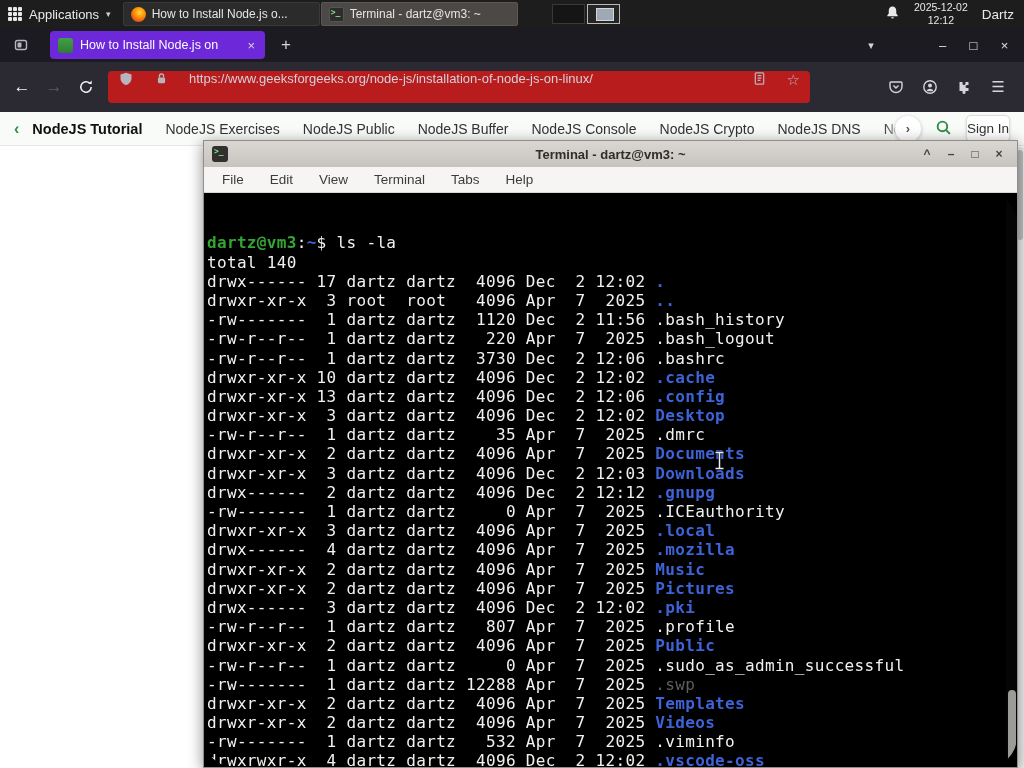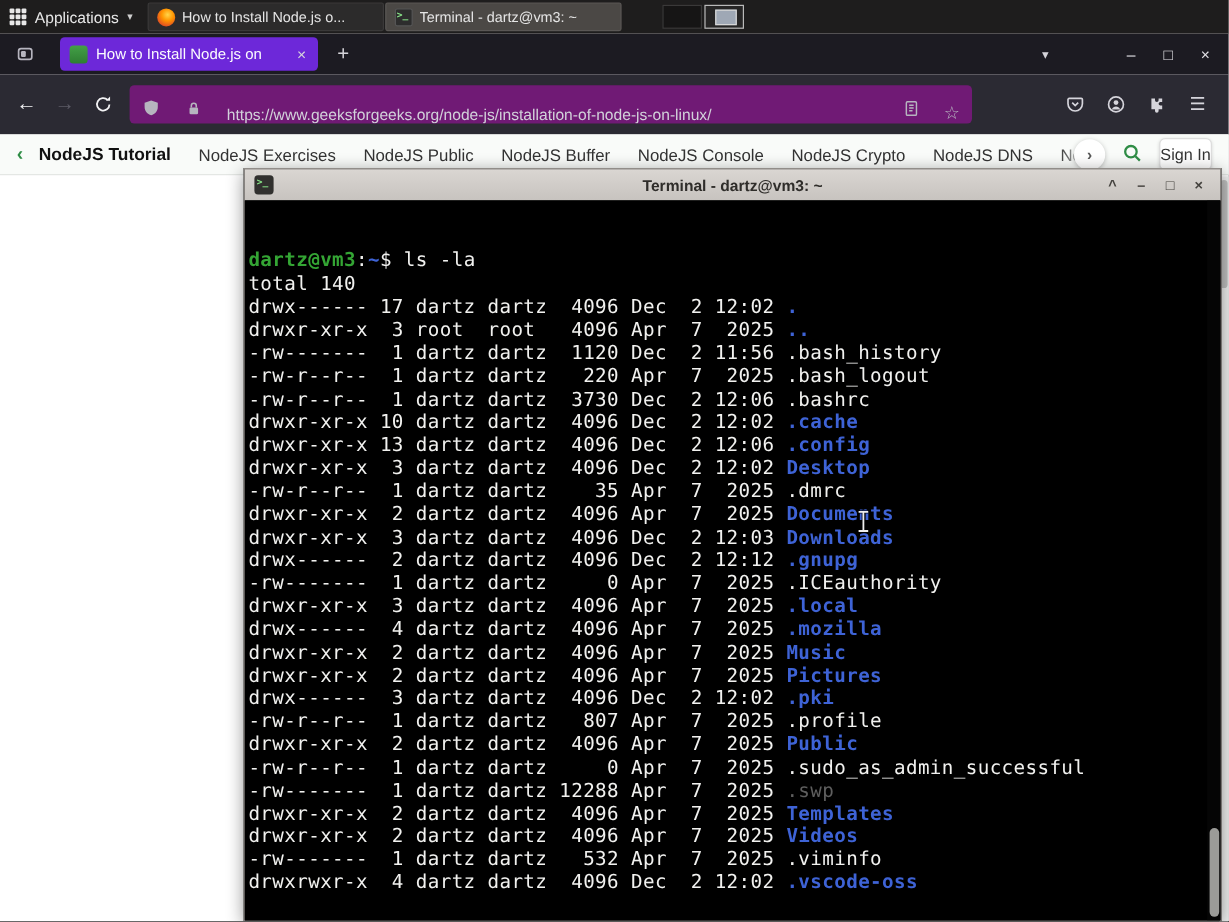--- a/index.html
+++ b/index.html
@@ -52,21 +52,21 @@
   .tab-right { margin-left:auto; display:flex; align-items:center; }
   .tab-chevron { width:28px; height:28px; display:flex; align-items:center; justify-content:center;
                  color:#d5d4da; font-size:11px; }
   .win-btns { display:flex; margin-left:42px; }
   .win-btn { width:31px; height:30px; display:flex; align-items:center; justify-content:center;
              color:#e2e1e6; font-size:13px; }
   .navbar { height:50px; background:#2b2a33; display:flex; align-items:center; padding:0 6px; }
   .nav-btn { width:32px; height:32px; display:flex; align-items:center; justify-content:center;
              font-size:17px; color:#f3f3f5; border-radius:4px; flex:none; }
   .nav-btn.disabled { color:#5c5b66; }
-  .urlbar { flex:1; height:32px; background:#701a75; border-radius:4px; display:flex; align-items:flex-end;
+  .urlbar { flex:1; height:32px; background:#b91c1c; border-radius:4px; display:flex; align-items:flex-start;
             padding:0 10px; gap:20px; margin:0 70px 0 6px; }
   .url-text { flex:1; font-size:13px; white-space:nowrap; overflow:hidden; color:#d2d1da; }
   .nav-right { display:flex; align-items:center; gap:2px; padding-right:4px; }
   .icon-btn { width:32px; height:32px; display:flex; align-items:center; justify-content:center;
               color:#d5d4db; font-size:15px; border-radius:4px; flex:none; }
 
   
   .gfg { height:34px; background:#f9fbf9; border-bottom:1px solid #e4e7e4; display:flex; align-items:center;
          padding:0 14px; gap:23px; overflow:hidden; position:relative; font-size:14px; color:#333; }
   .chev-left { color:#2f8d46; font-weight:bold; font-size:16px; flex:none; }
@@ -93,21 +93,21 @@
   .t-icon::after { content:">_"; position:absolute; left:2px; top:1px;
                    font:bold 8px "DejaVu Sans Mono",monospace; color:#8ae88a; }
   .t-title { position:absolute; left:0; right:0; text-align:center; font-weight:bold; font-size:13px; color:#2f2d2a; }
   .t-btns { margin-left:auto; display:flex; margin-right:6px; position:relative; z-index:1; }
   .t-btn { width:24px; height:20px; display:flex; align-items:center; justify-content:center;
            color:#44423e; font-size:12px; font-weight:bold; }
   .t-menubar { height:26px; background:#f6f5f4; border-bottom:1px solid #d8d6d4; display:flex;
                align-items:center; gap:26px; padding:0 18px; flex:none; font-size:13.5px; color:#3c3c3c; }
   .t-body { flex:1; background:#000; position:relative; overflow:hidden; padding:2px 0 0 3px;
             font-family:"DejaVu Sans Mono",monospace; font-size:16px; line-height:19.2px;
-            letter-spacing:0.33px; color:#f1f1ef; white-space:pre; }
+            letter-spacing:0.33px; color:#f1f1ef; white-space:pre;border-radius:30px; }
   .line { height:19.2px; }
   .c-user { color:#34a534; font-weight:bold; }
   .c-path { color:#3e63d6; font-weight:bold; }
   .c-dir  { color:#3e63d6; font-weight:bold; }
   .c-dim  { color:#5e5e5e; }
   .t-scroll { position:absolute; top:0; right:0; bottom:0; width:11px; background:#050505; }
   .t-thumb { position:absolute; right:1px; bottom:3px; width:8px; height:74px; background:#9b9b98; border-radius:4px; }
   .ibeam { position:absolute; left:430px; top:239px; }
 </style>
 </head>
@@ -137,20 +137,33 @@
         <span class="t-label">How to Install Node.js o...</span>
       </div>
       <div class="task active">
         <span class="term-icon-sm"></span>
         <span class="t-label">Terminal - dartz@vm3: ~</span>
       </div>
     </div>
     <div class="pager">
       <div class="ws"></div>
       <div class="ws current"></div>
+    </div>
+    <div class="panel-right">
+      <span>
+        <svg width="15" height="15" viewBox="0 0 16 16">
+            <path d="M8 1.5c-2.5 0-4 2-4 4.5v3L2.5 11v1h11v-1L12 9V6c0-2.5-1.5-4.5-4-4.5z" fill="#e9e9e9"></path>
+            <path d="M6.5 13a1.5 1.5 0 0 0 3 0z" fill="#e9e9e9"></path>
+          </svg>
+      </span>
+      <div class="clock">
+        <div>2025-12-02</div>
+        <div>12:12</div>
+      </div>
+      <span class="user">Dartz</span>
     </div>
   </div>
 
   <div class="browser">
     <div class="tabbar">
       <span class="ffview">
         <svg width="16" height="16" viewBox="0 0 16 16">
             <rect x="2.5" y="3.5" width="11" height="9" rx="2" stroke="#b6b5bf" fill="none" stroke-width="1.4"></rect>
             <rect x="4.5" y="5.5" width="4" height="5" rx="1" fill="#b6b5bf"></rect>
           </svg>
@@ -255,20 +268,28 @@
     <div class="t-titlebar">
       <span class="t-icon"></span>
       <span class="t-title">Terminal - dartz@vm3: ~</span>
       <div class="t-btns">
         <span class="t-btn">^</span>
         <span class="t-btn">–</span>
         <span class="t-btn">□</span>
         <span class="t-btn">×</span>
       </div>
     </div>
+    <div class="t-menubar">
+      <span>File</span>
+      <span>Edit</span>
+      <span>View</span>
+      <span>Terminal</span>
+      <span>Tabs</span>
+      <span>Help</span>
+    </div>
     <div class="t-body">
       <div><div class="line"><span class="c-user">dartz@vm3</span><span>:</span><span class="c-path">~</span><span>$ </span><span>ls -la</span></div><div class="line"><span>total 140</span></div><div class="line"><span>drwx------ 17 dartz dartz  4096 Dec  2 12:02 </span><span class="c-dir">.</span></div><div class="line"><span>drwxr-xr-x  3 root  root   4096 Apr  7  2025 </span><span class="c-dir">..</span></div><div class="line"><span>-rw-------  1 dartz dartz  1120 Dec  2 11:56 </span><span class="c-file">.bash_history</span></div><div class="line"><span>-rw-r--r--  1 dartz dartz   220 Apr  7  2025 </span><span class="c-file">.bash_logout</span></div><div class="line"><span>-rw-r--r--  1 dartz dartz  3730 Dec  2 12:06 </span><span class="c-file">.bashrc</span></div><div class="line"><span>drwxr-xr-x 10 dartz dartz  4096 Dec  2 12:02 </span><span class="c-dir">.cache</span></div><div class="line"><span>drwxr-xr-x 13 dartz dartz  4096 Dec  2 12:06 </span><span class="c-dir">.config</span></div><div class="line"><span>drwxr-xr-x  3 dartz dartz  4096 Dec  2 12:02 </span><span class="c-dir">Desktop</span></div><div class="line"><span>-rw-r--r--  1 dartz dartz    35 Apr  7  2025 </span><span class="c-file">.dmrc</span></div><div class="line"><span>drwxr-xr-x  2 dartz dartz  4096 Apr  7  2025 </span><span class="c-dir">Documents</span></div><div class="line"><span>drwxr-xr-x  3 dartz dartz  4096 Dec  2 12:03 </span><span class="c-dir">Downloads</span></div><div class="line"><span>drwx------  2 dartz dartz  4096 Dec  2 12:12 </span><span class="c-dir">.gnupg</span></div><div class="line"><span>-rw-------  1 dartz dartz     0 Apr  7  2025 </span><span class="c-file">.ICEauthority</span></div><div class="line"><span>drwxr-xr-x  3 dartz dartz  4096 Apr  7  2025 </span><span class="c-dir">.local</span></div><div class="line"><span>drwx------  4 dartz dartz  4096 Apr  7  2025 </span><span class="c-dir">.mozilla</span></div><div class="line"><span>drwxr-xr-x  2 dartz dartz  4096 Apr  7  2025 </span><span class="c-dir">Music</span></div><div class="line"><span>drwxr-xr-x  2 dartz dartz  4096 Apr  7  2025 </span><span class="c-dir">Pictures</span></div><div class="line"><span>drwx------  3 dartz dartz  4096 Dec  2 12:02 </span><span class="c-dir">.pki</span></div><div class="line"><span>-rw-r--r--  1 dartz dartz   807 Apr  7  2025 </span><span class="c-file">.profile</span></div><div class="line"><span>drwxr-xr-x  2 dartz dartz  4096 Apr  7  2025 </span><span class="c-dir">Public</span></div><div class="line"><span>-rw-r--r--  1 dartz dartz     0 Apr  7  2025 </span><span class="c-file">.sudo_as_admin_successful</span></div><div class="line"><span>-rw-------  1 dartz dartz 12288 Apr  7  2025 </span><span class="c-dim">.swp</span></div><div class="line"><span>drwxr-xr-x  2 dartz dartz  4096 Apr  7  2025 </span><span class="c-dir">Templates</span></div><div class="line"><span>drwxr-xr-x  2 dartz dartz  4096 Apr  7  2025 </span><span class="c-dir">Videos</span></div><div class="line"><span>-rw-------  1 dartz dartz   532 Apr  7  2025 </span><span class="c-file">.viminfo</span></div><div class="line"><span>drwxrwxr-x  4 dartz dartz  4096 Dec  2 12:02 </span><span class="c-dir">.vscode-oss</span></div></div>
       <div class="t-scroll">
         <div class="t-thumb"></div>
       </div>
       <span class="ibeam">
         <svg width="11" height="19" viewBox="0 0 11 19">
             <g stroke="#000" stroke-width="3.2" opacity="0.6">
               <line x1="1.5" y1="1.5" x2="9.5" y2="1.5"></line>
               <line x1="5.5" y1="1.5" x2="5.5" y2="17.5"></line>

